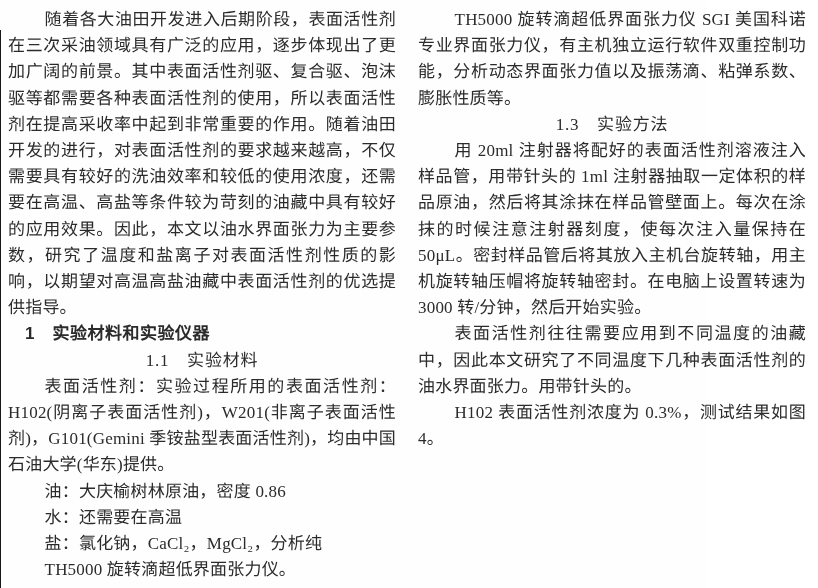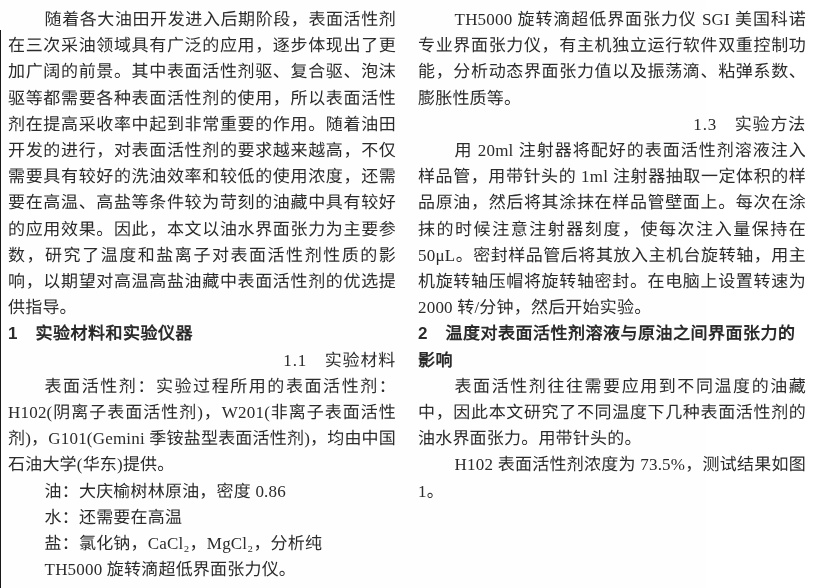--- a/index.html
+++ b/index.html
@@ -39,23 +39,24 @@
     letter-spacing: 0.2px;
   }
   .block.p {
     text-indent: 2.15em;
   }
   .block.h1 {
     font-family: "Liberation Sans", "DejaVu Sans", sans-serif;
     font-weight: bold;
     text-align: left;
     letter-spacing: 0.5px;
+    margin-left: 17px;
   }
   .block.h2 {
-    text-align: right;
+    text-align: center;
     letter-spacing: 0.8px;
   }
 </style>
 </head>
 <body>
 
 <div class="page">
   <div class="scan-edge"></div>
   <div class="columns">
     <div class="column">
@@ -64,19 +65,18 @@
         <div class="block h2">1.1　实验材料</div>
         <div class="block p">表面活性剂：实验过程所用的表面活性剂：H102(阴离子表面活性剂)，W201(非离子表面活性剂)，G101(Gemini 季铵盐型表面活性剂)，均由中国石油大学(华东)提供。</div>
         <div class="block p">油：大庆榆树林原油，密度 0.86</div>
         <div class="block p">水：还需要在高温</div>
         <div class="block p">盐：氯化钠，CaCl₂，MgCl₂，分析纯</div>
         <div class="block p">TH5000 旋转滴超低界面张力仪。</div>
       </div>
     <div class="column">
         <div class="block p">TH5000 旋转滴超低界面张力仪 SGI 美国科诺专业界面张力仪，有主机独立运行软件双重控制功能，分析动态界面张力值以及振荡滴、粘弹系数、膨胀性质等。</div>
         <div class="block h2">1.3　实验方法</div>
-        <div class="block p">用 20ml 注射器将配好的表面活性剂溶液注入样品管，用带针头的 1ml 注射器抽取一定体积的样品原油，然后将其涂抹在样品管壁面上。每次在涂抹的时候注意注射器刻度，使每次注入量保持在 50μL。密封样品管后将其放入主机台旋转轴，用主机旋转轴压帽将旋转轴密封。在电脑上设置转速为 2000 转/分钟，然后开始实验。</div>
-        <div class="block h1">2　温度对表面活性剂溶液与原油之间界面张力的影响</div>
+        <div class="block p">用 20ml 注射器将配好的表面活性剂溶液注入样品管，用带针头的 1ml 注射器抽取一定体积的样品原油，然后将其涂抹在样品管壁面上。每次在涂抹的时候注意注射器刻度，使每次注入量保持在 50μL。密封样品管后将其放入主机台旋转轴，用主机旋转轴压帽将旋转轴密封。在电脑上设置转速为 3000 转/分钟，然后开始实验。</div>
         <div class="block p">表面活性剂往往需要应用到不同温度的油藏中，因此本文研究了不同温度下几种表面活性剂的油水界面张力。用带针头的。</div>
-        <div class="block p">H102 表面活性剂浓度为 73.5%，测试结果如图 1。</div>
+        <div class="block p">H102 表面活性剂浓度为 0.3%，测试结果如图 4。</div>
       </div>
   </div>
 </div>
 
 </body></html>

